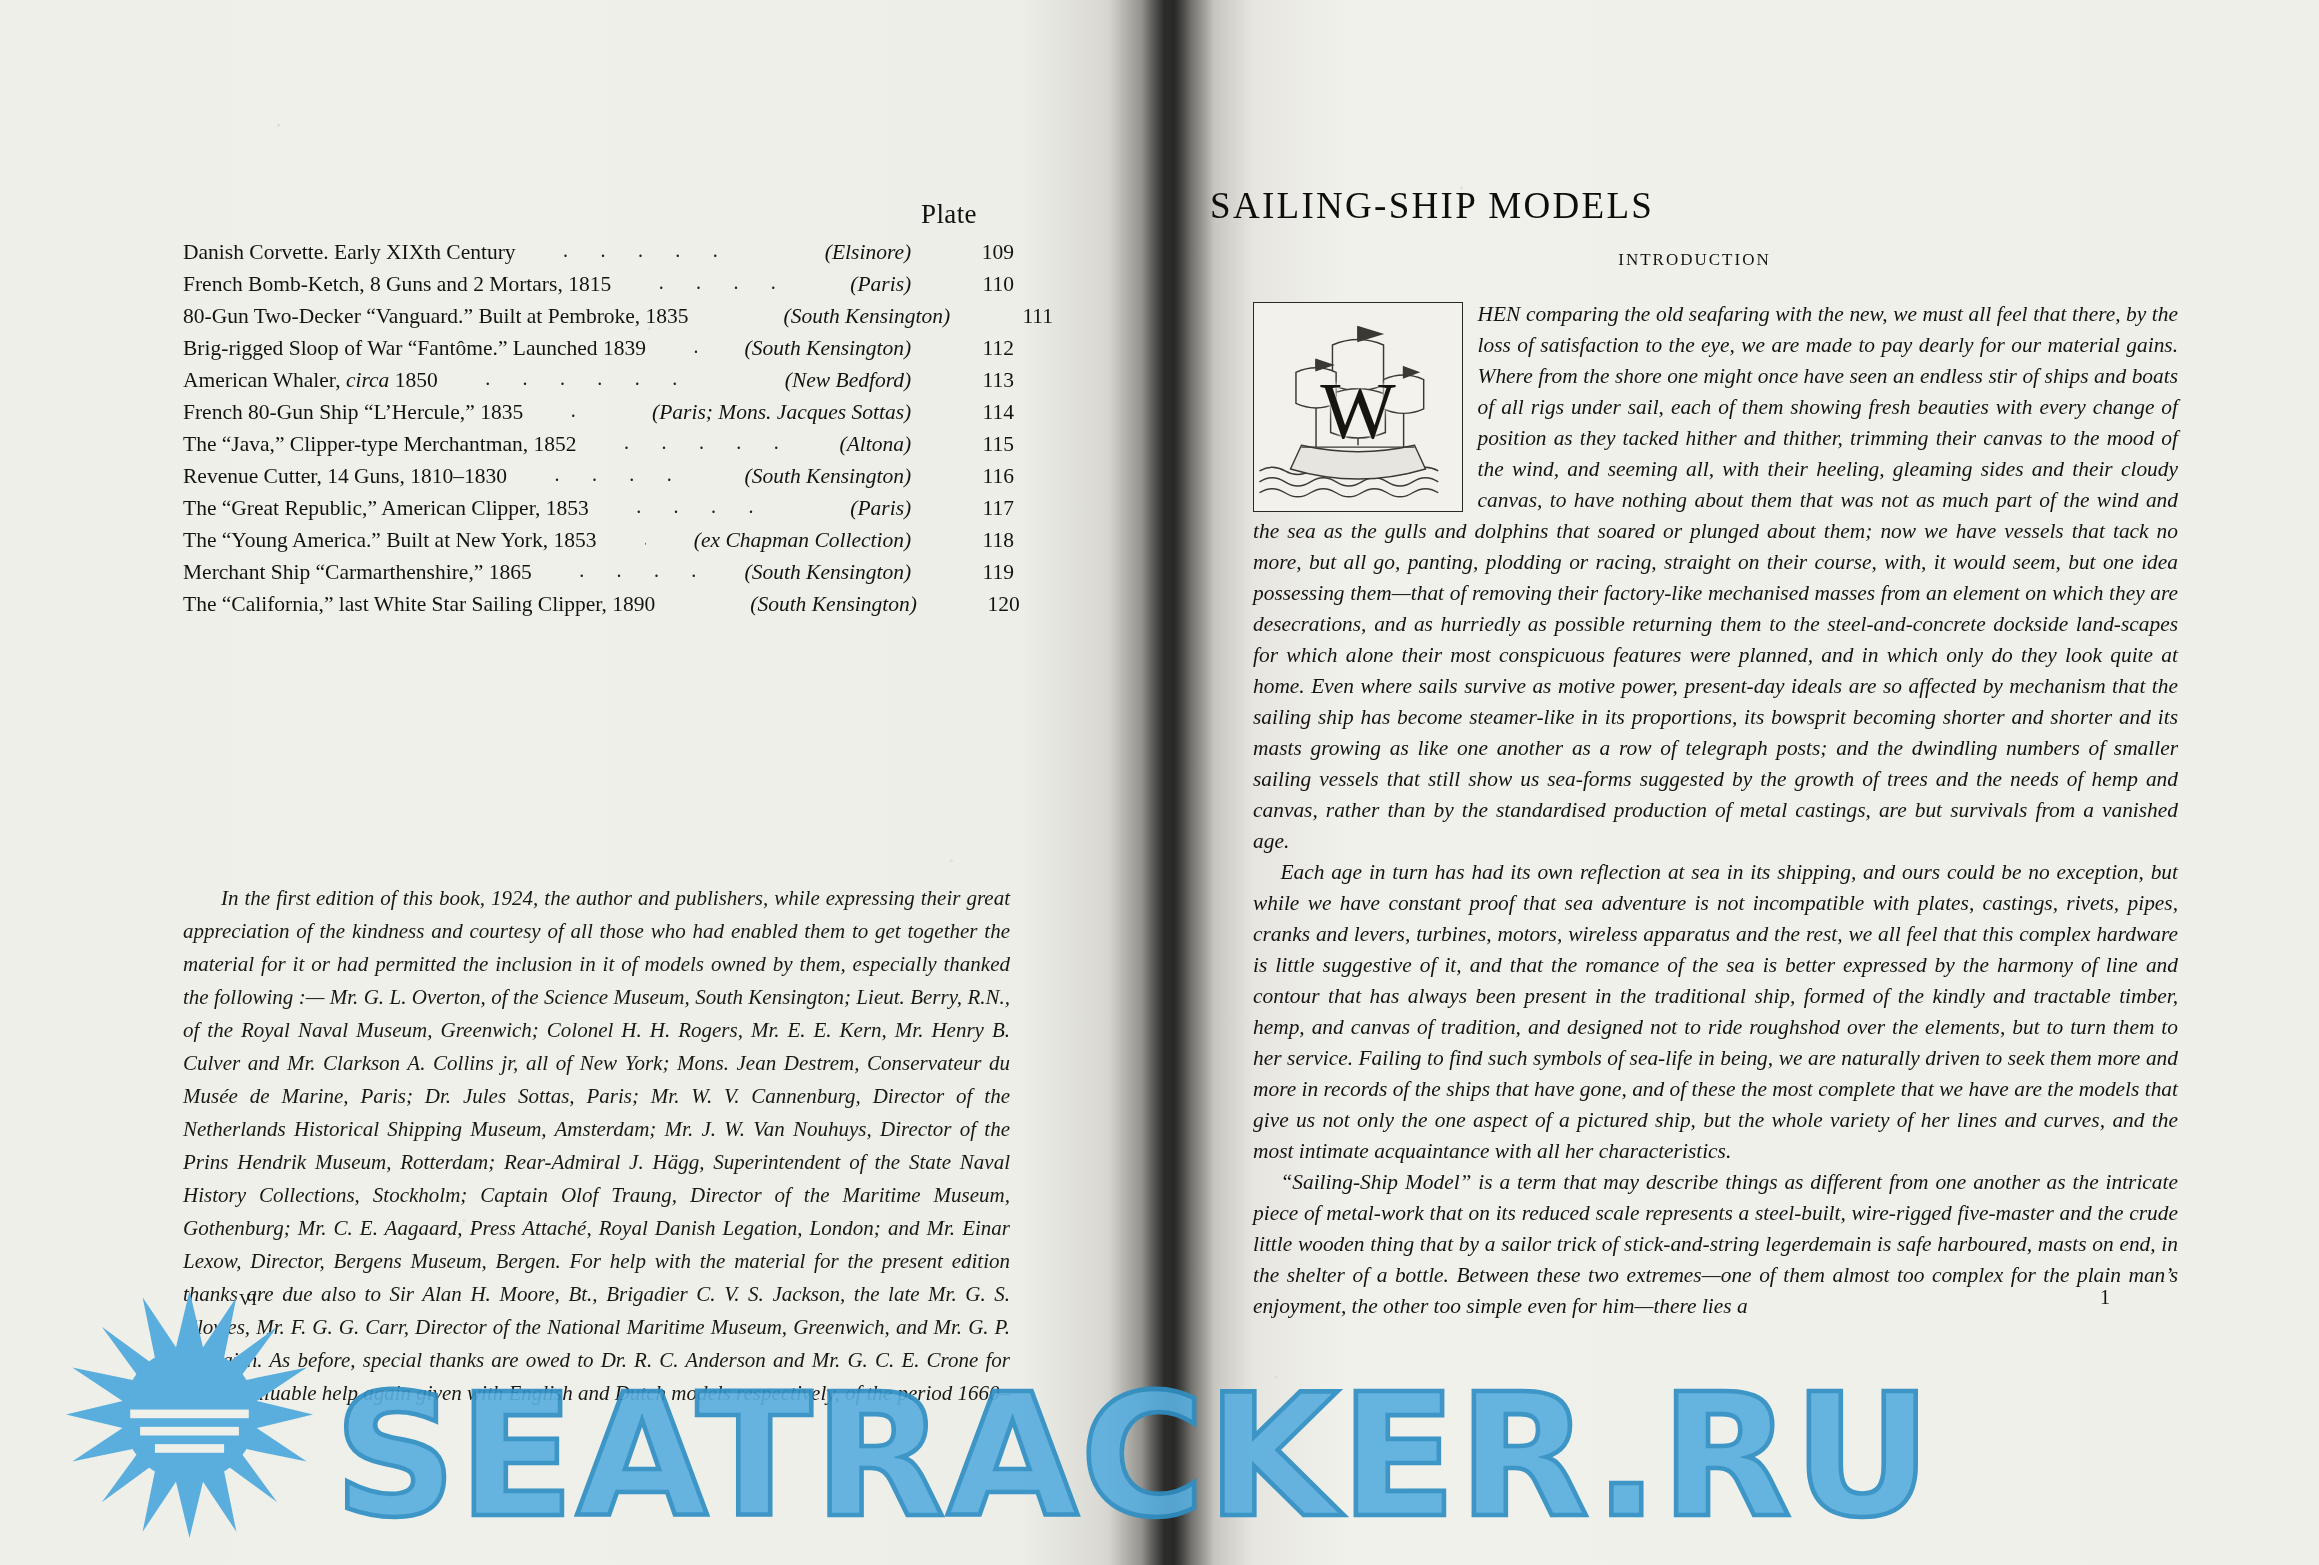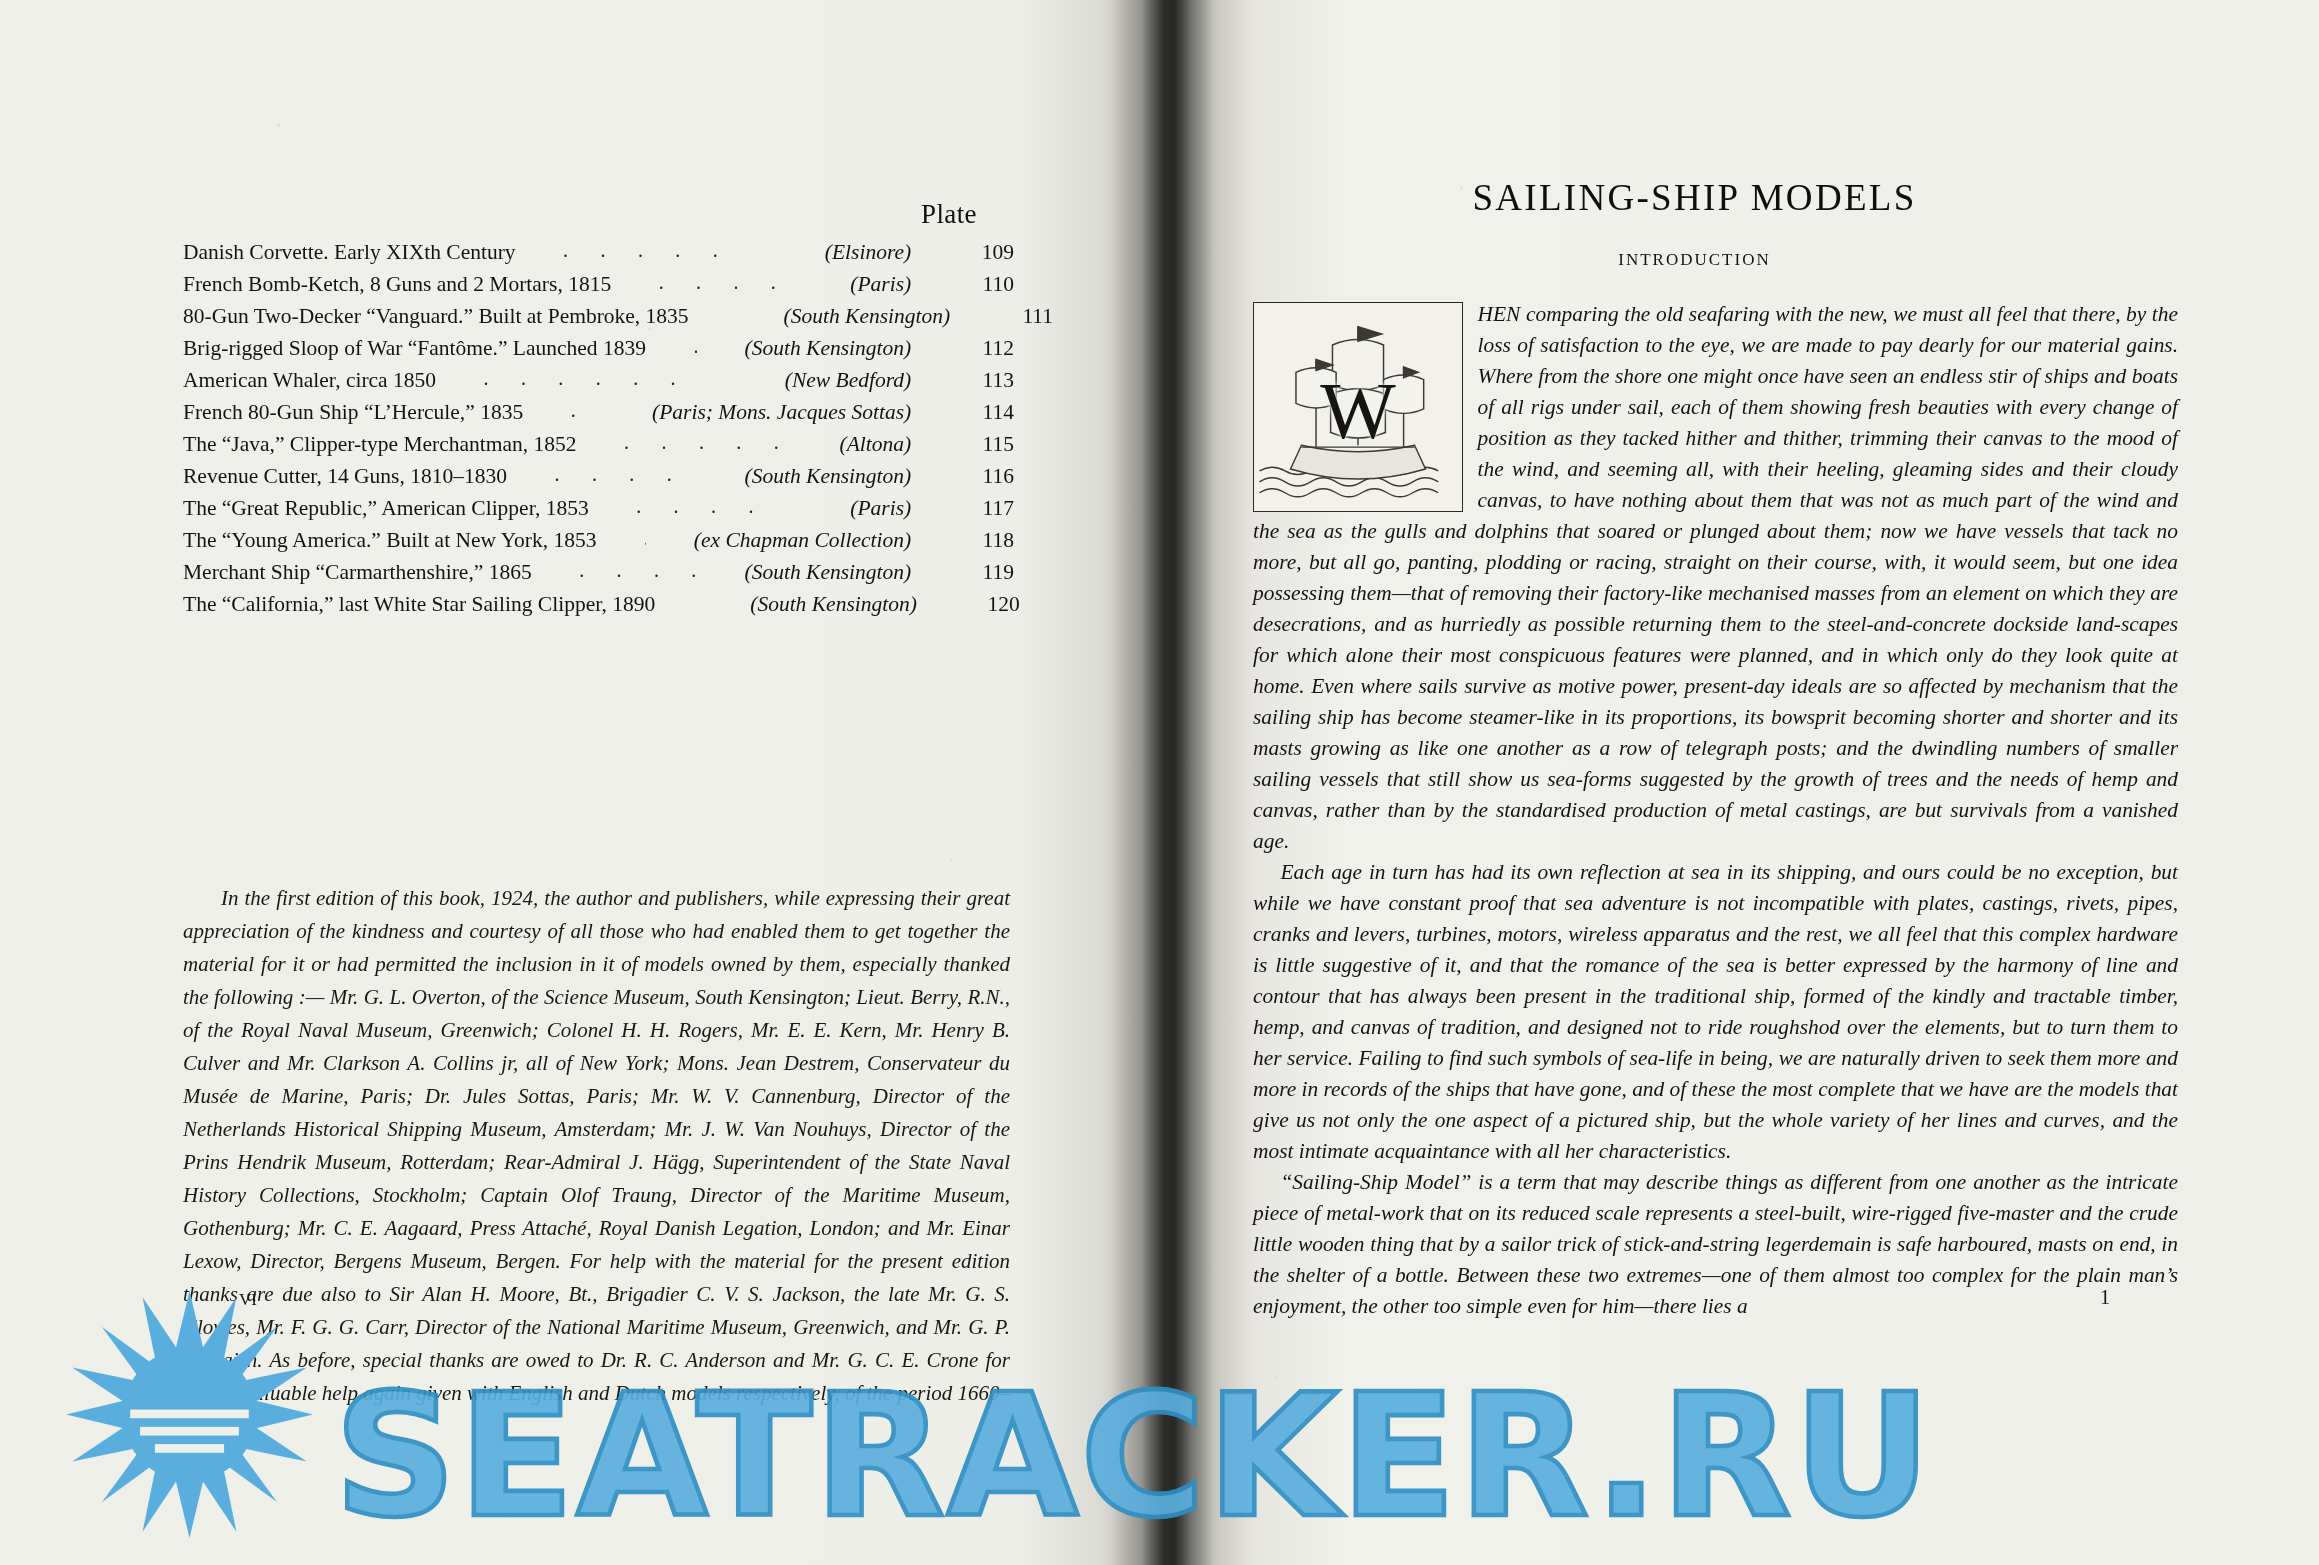--- a/index.html
+++ b/index.html
@@ -76,21 +76,21 @@
   .toc-row {
     display: flex;
     align-items: flex-start;
     font-size: 21.5px;
     line-height: 32px;
     color: #15130f;
     white-space: nowrap;
     gap: 42px;
   }
   .toc-title { flex: 0 0 auto; }
-  .toc-title .ital { }
+  .toc-title .ital { font-style: italic; }
   .toc-dots {
     flex: 1 1 auto;
     overflow: hidden;
     margin: 0 5.5px;
     font-size: 20px;
     letter-spacing: 13.7px;
     color: #232019;
     text-align: left;
     transform: translateY(-1.8px);
   }
@@ -133,23 +133,23 @@
   .page-right {
     position: absolute;
     top: 0;
     left: 1210px;
     width: 1110px;
     height: 1565px;
   }
   .chapter-title {
     position: absolute;
     left: 0;
-    top: 176px;
+    top: 184px;
     width: 969px;
-    text-align: center;
+    text-align: left;
     font-size: 37px;
     letter-spacing: 2.3px;
     color: #100e0b;
   }
   .chapter-sub {
     position: absolute;
     left: 0;
     top: 250px;
     width: 969px;
     text-align: center;

